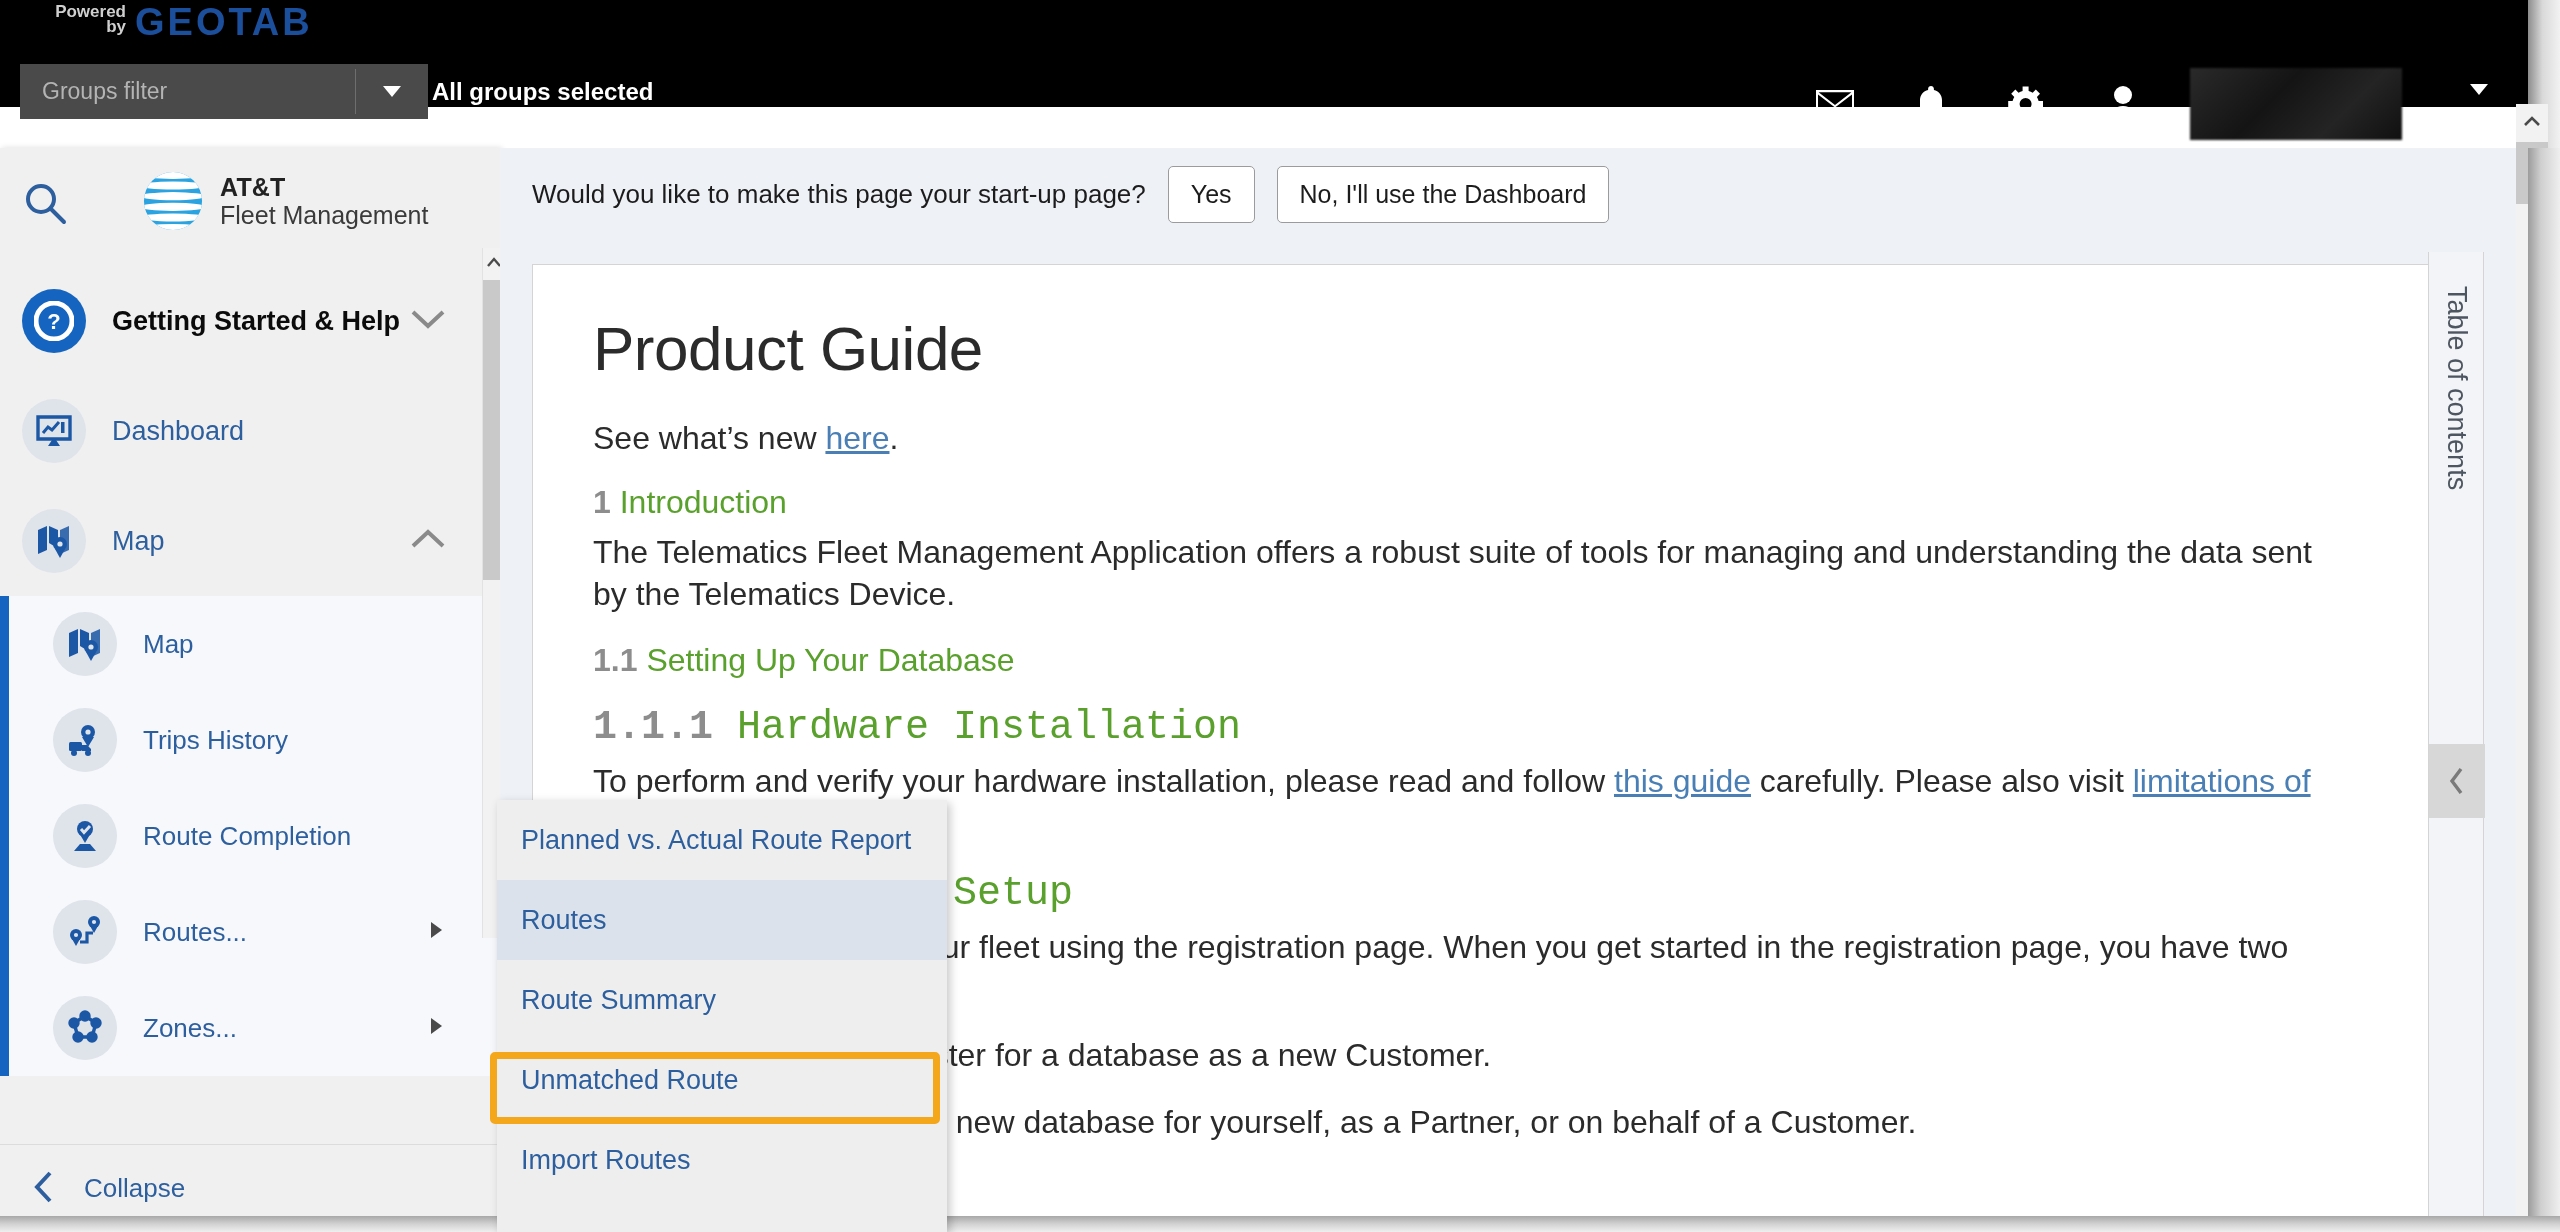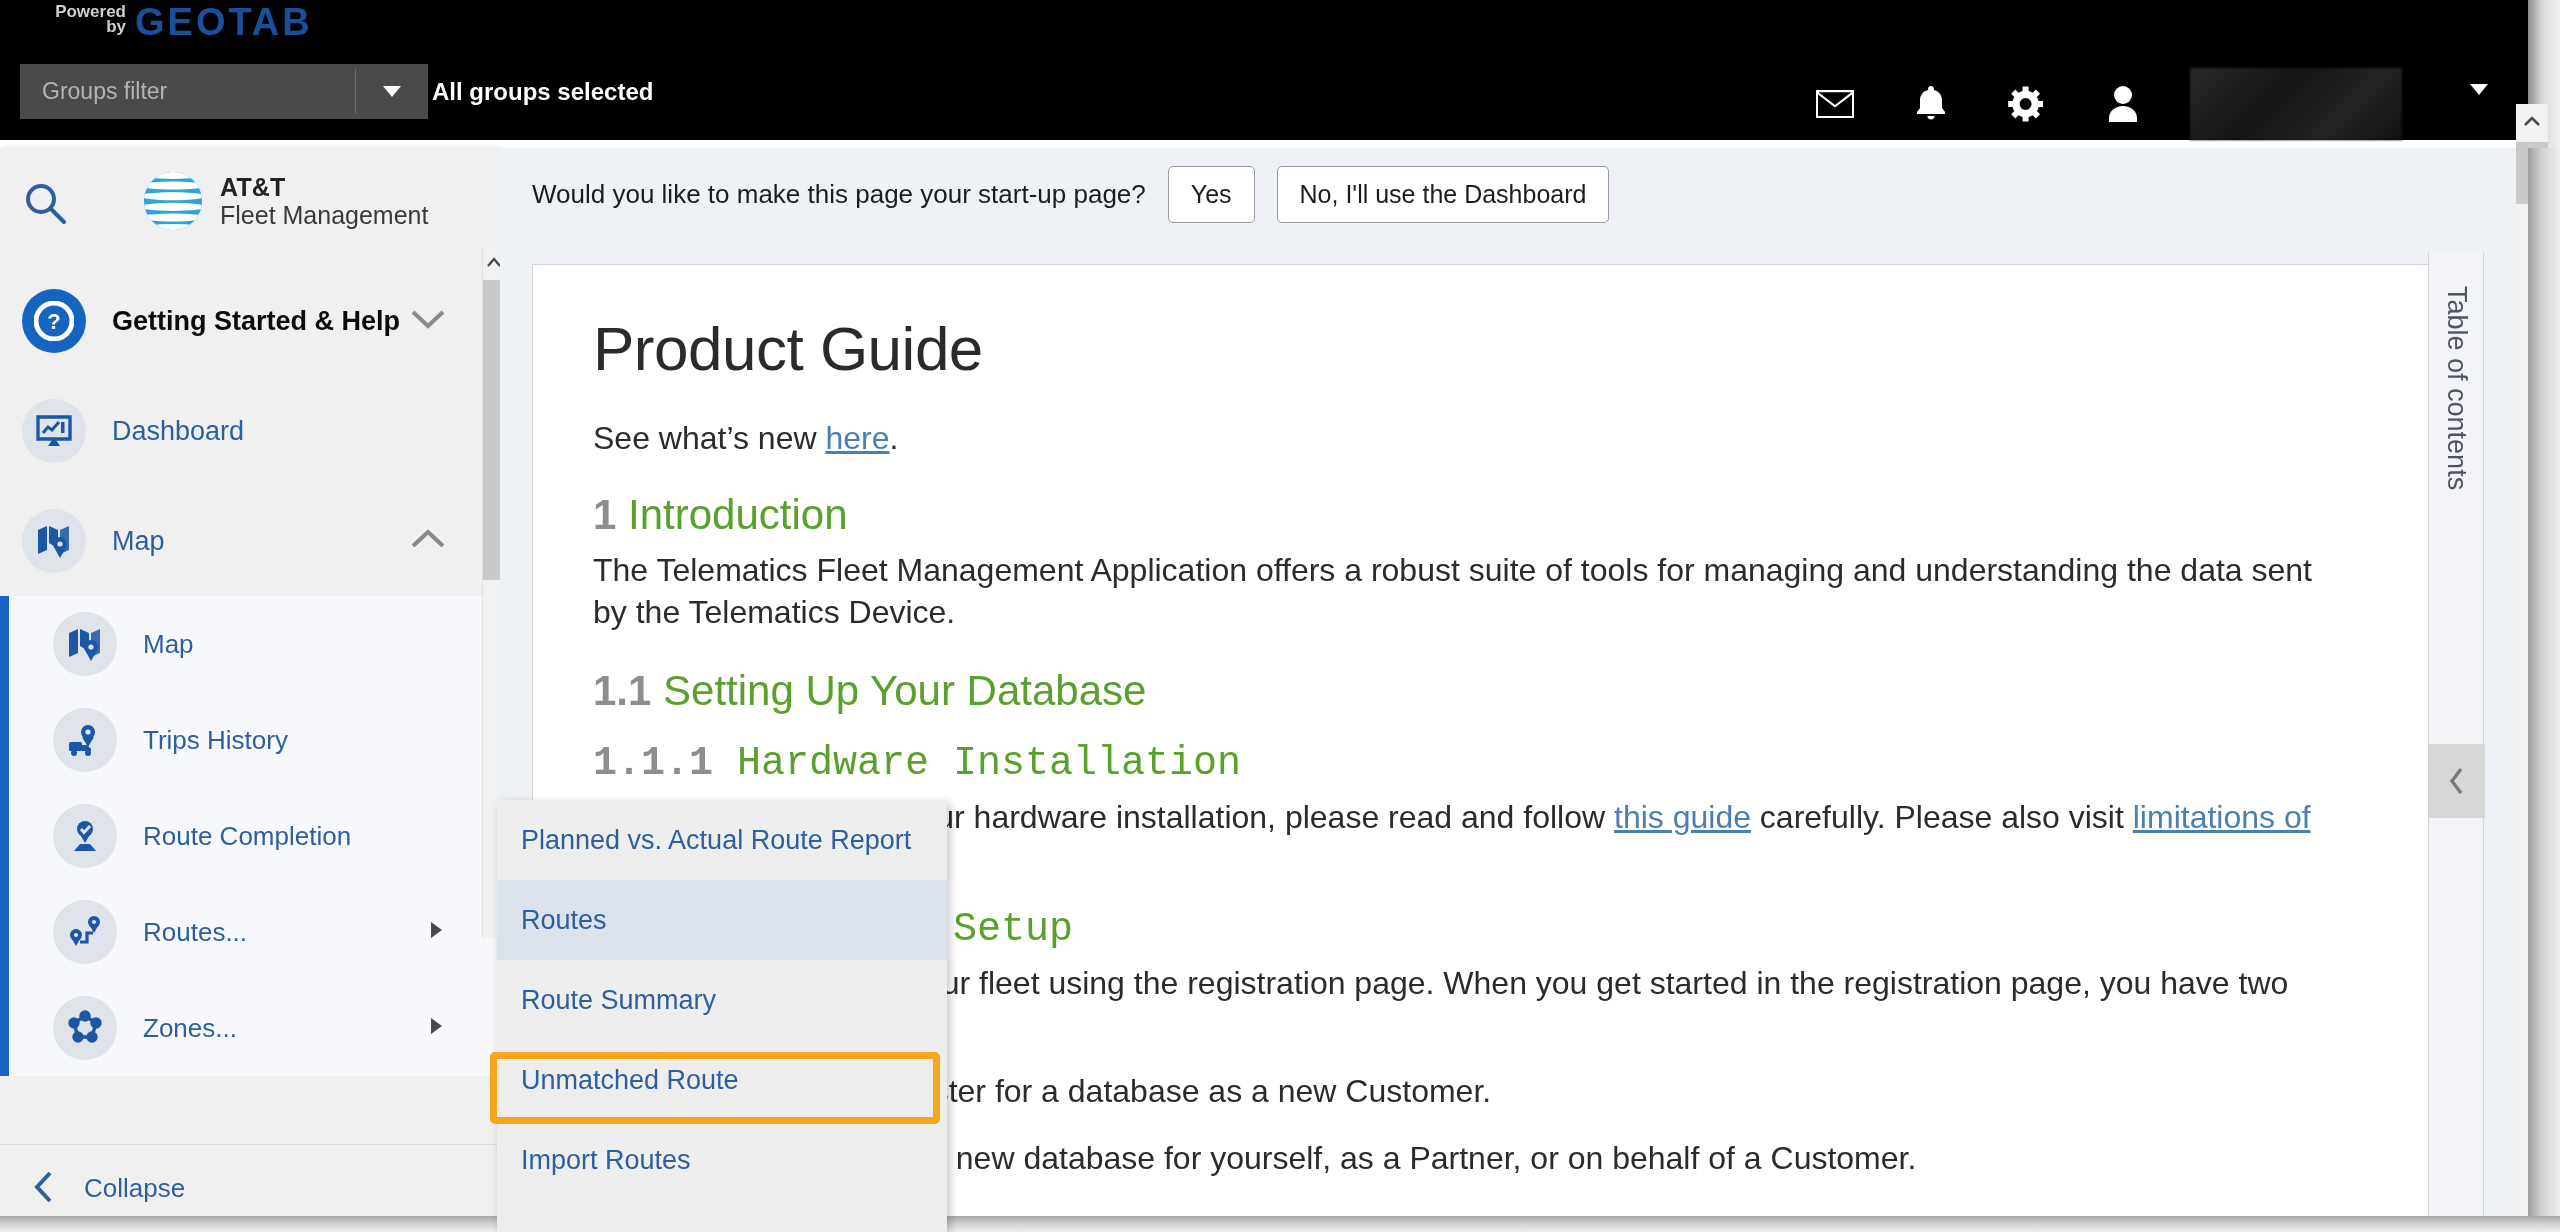--- a/index.html
+++ b/index.html
@@ -5,21 +5,21 @@
   * { box-sizing: border-box; margin: 0; padding: 0; }
   html, body {
     width: 2560px; height: 1232px;
     font-family: "Liberation Sans", sans-serif;
     background: #ffffff; overflow: hidden;
   }
   .app { position: relative; width: 2560px; height: 1232px; background:#fff; }
 
   
   .topbar {
-    position:absolute; left:0; top:0; width:2528px; height:140px;
+    position:absolute; left:0; top:0; width:2528px; height:107px;
     background:#000;
   }
   .topbar-right-edge {
     position:absolute; left:2528px; top:0; width:32px; height:148px;
     background:linear-gradient(to right,#8d8d8d 0%, #d9d9d9 45%, #f2f2f2 100%);
   }
   .powered {
     position:absolute; left:52px; top:4px;
     color:#cfcfcf; font-size:17px; line-height:15px; font-weight:700;
     text-align:right; width:74px;
@@ -140,21 +140,21 @@
   }
   .doc {
     position:absolute; left:0; top:0; width:1840px; padding:48px 60px 0 60px;
   }
   h1.doc-title {
     font-size:62px; font-weight:400; color:#2b2b2b; letter-spacing:-.5px;
   }
   .see-new { margin-top:36px; font-size:32px; color:#2b2b2b; }
   .see-new a { color:#4a7fb5; }
   h2.sec {
-    margin-top:34px; font-size:42px; font-weight:400; color:#5aa02c;
+    margin-top:27px; font-size:32px; font-weight:400; color:#5aa02c;
   }
   h2.sec .num { color:#8d8d8d; font-weight:700; }
   h3.sub {
     margin-top:26px; font-size:40px; font-weight:400; color:#5aa02c;font-family:Liberation Mono, monospace;
   }
   h3.sub .num { color:#8d8d8d; font-weight:700; }
   p.body {
     margin-top:10px; font-size:32px; line-height:1.32; color:#2b2b2b;
   }
   p.body a { color:#4a7fb5; }

